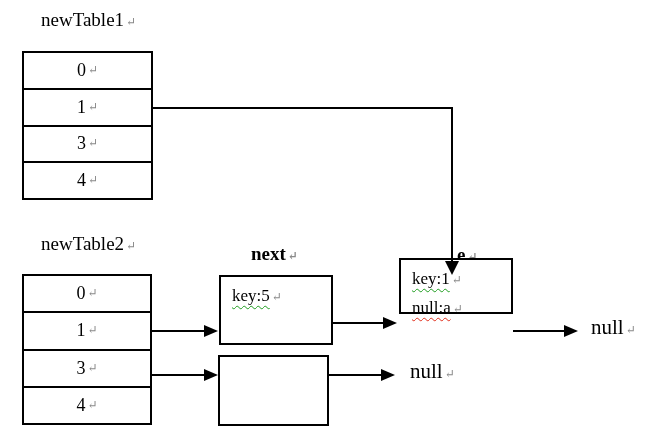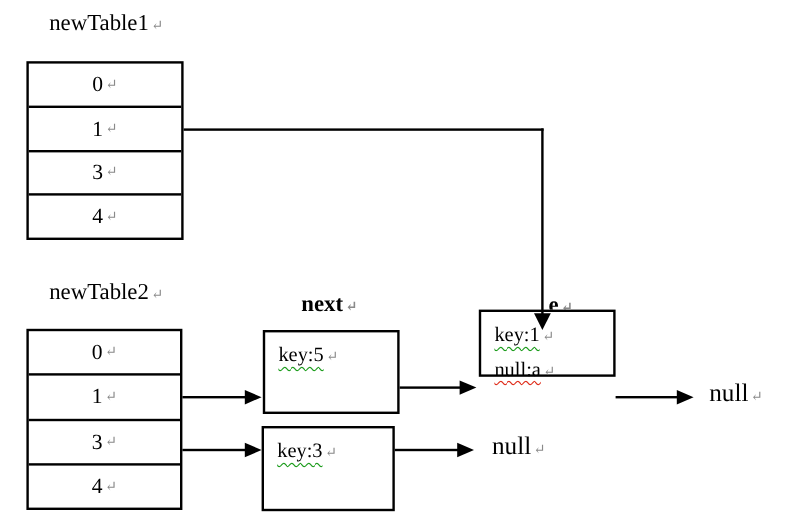--- a/index.html
+++ b/index.html
@@ -80,21 +80,20 @@
         <span>4</span>
         <span class="mark">↵</span>
       </div>
   </div>
 
   <div class="node" style="left:219px;top:275px;width:114px;height:70px;">
     <span class="line"><span class="u-key">key:5</span><span class="mark">↵</span></span>
   </div>
 
   <div class="node" style="left:218px;top:355px;width:111px;height:71px;">
-    <span class="line"><span class="u-key">key:3</span><span class="mark">↵</span></span>
   </div>
 
   <div class="node" style="left:399px;top:258px;width:114px;height:56px;">
     <span class="line"><span class="u-key">key:1</span><span class="mark">↵</span></span>
     <span class="line"><span class="u-val">null:a</span><span class="mark">↵</span></span>
   </div>
 
   <div class="hline" style="left:153px;top:107px;width:300px;"></div>
   <div class="vline" style="left:451px;top:107px;height:156px;"></div>
   <div class="arrow-down" style="left:445px;top:261px;"></div>

